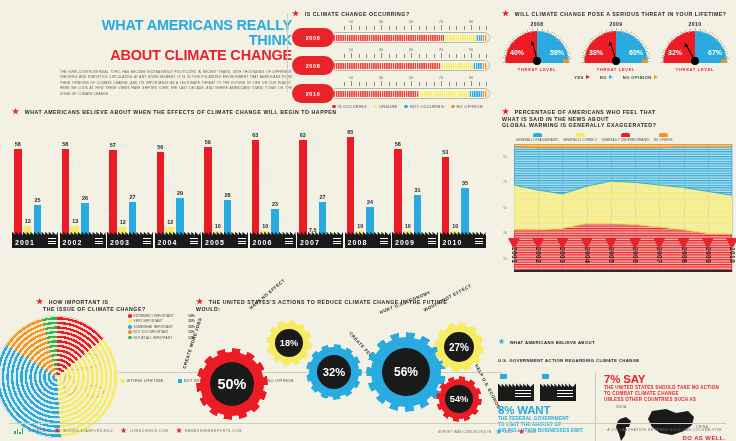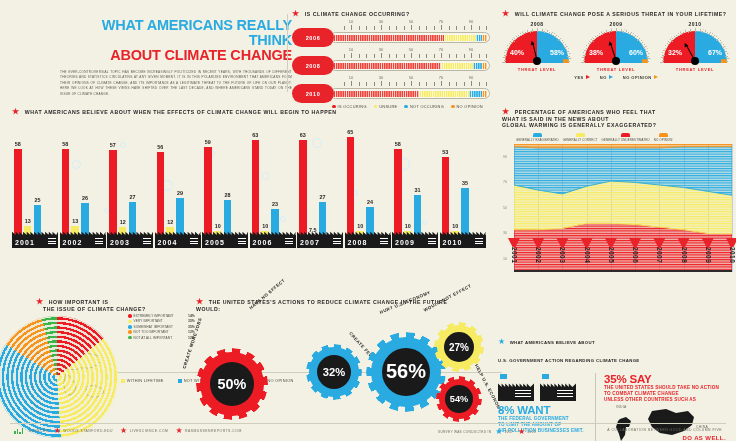--- a/index.html
+++ b/index.html
@@ -840,31 +840,36 @@
       <span class="starwrap star">★</span>
       <span>THE UNITED STATES'S ACTIONS TO REDUCE CLIMATE CHANGE IN THE FUTURE WOULD:</span>
     </div>
     <div id="gear-stage" style="position:relative;height:120px;margin-top:2px;">
         <div class="gear" style="left: 8px; top: 34px; width: 72px; height: 72px;">
           <div class="teeth" style="--inner: 28.080000000000002px; background: repeating-conic-gradient(rgb(237, 28, 36) 0deg, rgb(237, 28, 36) 14.14deg, transparent 14.14deg, transparent 25.71deg);"></div>
           <div style="position: absolute; left: 4.32px; top: 4.32px; width: 63.36px; height: 63.36px; border-radius: 50%; background: rgb(237, 28, 36);"></div>
           <div class="hubc" style="left: 14.04px; top: 14.04px; width: 43.92px; height: 43.92px; font-size: 14.4px;">50%</div>
         </div>
         <div class="glbl" style="left: -4px; top: 52px; transform: rotate(-72deg); transform-origin: left center;">CREATE MORE JOBS</div>
+        <div class="gear" style="left: 78px; top: 6px; width: 46px; height: 46px;">
+          <div class="teeth" style="--inner: 17.94px; background: repeating-conic-gradient(rgb(246, 235, 97) 0deg, rgb(246, 235, 97) 16.5deg, transparent 16.5deg, transparent 30deg);"></div>
+          <div style="position: absolute; left: 2.76px; top: 2.76px; width: 40.48px; height: 40.48px; border-radius: 50%; background: rgb(246, 235, 97);"></div>
+          <div class="hubc" style="left: 8.97px; top: 8.97px; width: 28.06px; height: 28.06px; font-size: 9.2px;">18%</div>
+        </div>
         <div class="glbl" style="left: 62px; top: -8px; transform: rotate(-40deg); transform-origin: left center;">HAVE NO EFFECT</div>
         <div class="gear" style="left: 118px; top: 30px; width: 56px; height: 56px;">
           <div class="teeth" style="--inner: 21.84px; background: repeating-conic-gradient(rgb(41, 171, 226) 0deg, rgb(41, 171, 226) 15.23deg, transparent 15.23deg, transparent 27.69deg);"></div>
           <div style="position: absolute; left: 3.36px; top: 3.36px; width: 49.28px; height: 49.28px; border-radius: 50%; background: rgb(41, 171, 226);"></div>
           <div class="hubc" style="left: 10.92px; top: 10.92px; width: 34.16px; height: 34.16px; font-size: 11.2px;">32%</div>
         </div>
         <div class="glbl" style="left: 162px; top: 16px; transform: rotate(48deg); transform-origin: left center;">CREATE FEWER JOBS</div>
         <div class="gear" style="left: 178px; top: 18px; width: 80px; height: 80px;">
           <div class="teeth" style="--inner: 31.200000000000003px; background: repeating-conic-gradient(rgb(41, 171, 226) 0deg, rgb(41, 171, 226) 13.2deg, transparent 13.2deg, transparent 24deg);"></div>
           <div style="position: absolute; left: 4.8px; top: 4.8px; width: 70.4px; height: 70.4px; border-radius: 50%; background: rgb(41, 171, 226);"></div>
-          <div class="hubc" style="left: 15.6px; top: 15.6px; width: 48.8px; height: 48.8px; font-size: 20px;">56%</div>
+          <div class="hubc" style="left: 15.6px; top: 15.6px; width: 48.8px; height: 48.8px; font-size: 12px;">56%</div>
         </div>
         <div class="glbl" style="left: 192px; top: -4px; transform: rotate(-22deg); transform-origin: left center;">HURT U.S. ECONOMY</div>
         <div class="gear" style="left: 246px; top: 8px; width: 50px; height: 50px;">
           <div class="teeth" style="--inner: 19.5px; background: repeating-conic-gradient(rgb(246, 235, 97) 0deg, rgb(246, 235, 97) 16.5deg, transparent 16.5deg, transparent 30deg);"></div>
           <div style="position: absolute; left: 3px; top: 3px; width: 44px; height: 44px; border-radius: 50%; background: rgb(246, 235, 97);"></div>
           <div class="hubc" style="left: 9.75px; top: 9.75px; width: 30.5px; height: 30.5px; font-size: 10px;">27%</div>
         </div>
         <div class="glbl" style="left: 236px; top: -6px; transform: rotate(-28deg); transform-origin: left center;">WOULD NOT EFFECT</div>
         <div class="gear" style="left: 248px; top: 62px; width: 46px; height: 46px;">
           <div class="teeth" style="--inner: 17.94px; background: repeating-conic-gradient(rgb(237, 28, 36) 0deg, rgb(237, 28, 36) 16.5deg, transparent 16.5deg, transparent 30deg);"></div>
@@ -899,21 +904,21 @@
         </div>
         <div class="bignum" style="margin-top:3px;">8% WANT</div>
         <div class="subtxt">THE FEDERAL GOVERNMENT</div>
         <div class="subtxt">TO LIMIT THE AMOUNT OF</div>
         <div class="subtxt">AIR POLLUTION BUSINESSES EMIT.</div>
       </div>
 
       <div class="divider-v"></div>
 
       <div class="say-col">
-        <div class="bignum red">35% SAY</div>
+        <div class="bignum red">7% SAY</div>
         <div class="subtxt red">THE UNITED STATES SHOULD TAKE NO ACTION</div>
         <div class="subtxt red">TO COMBAT CLIMATE CHANGE</div>
         <div class="subtxt red">UNLESS OTHER COUNTRIES SUCH AS</div>
         <div class="maps">
           <svg width="130" height="40">
             <path d="M16 14 L22 12 L27 16 L25 22 L22 22 L21 30 L17 36 L15 29 L12 22 L14 16 Z" fill="#1a1a1a"></path>
             <path d="M48 6 L62 4 L72 8 L84 6 L90 12 L88 20 L80 26 L68 30 L56 28 L48 22 L44 14 Z" fill="#1a1a1a"></path>
           </svg>
           <span class="mlabel" style="left:12px;top:0px;">INDIA</span>
           <span class="mlabel" style="left:92px;top:20px;">CHINA</span>

